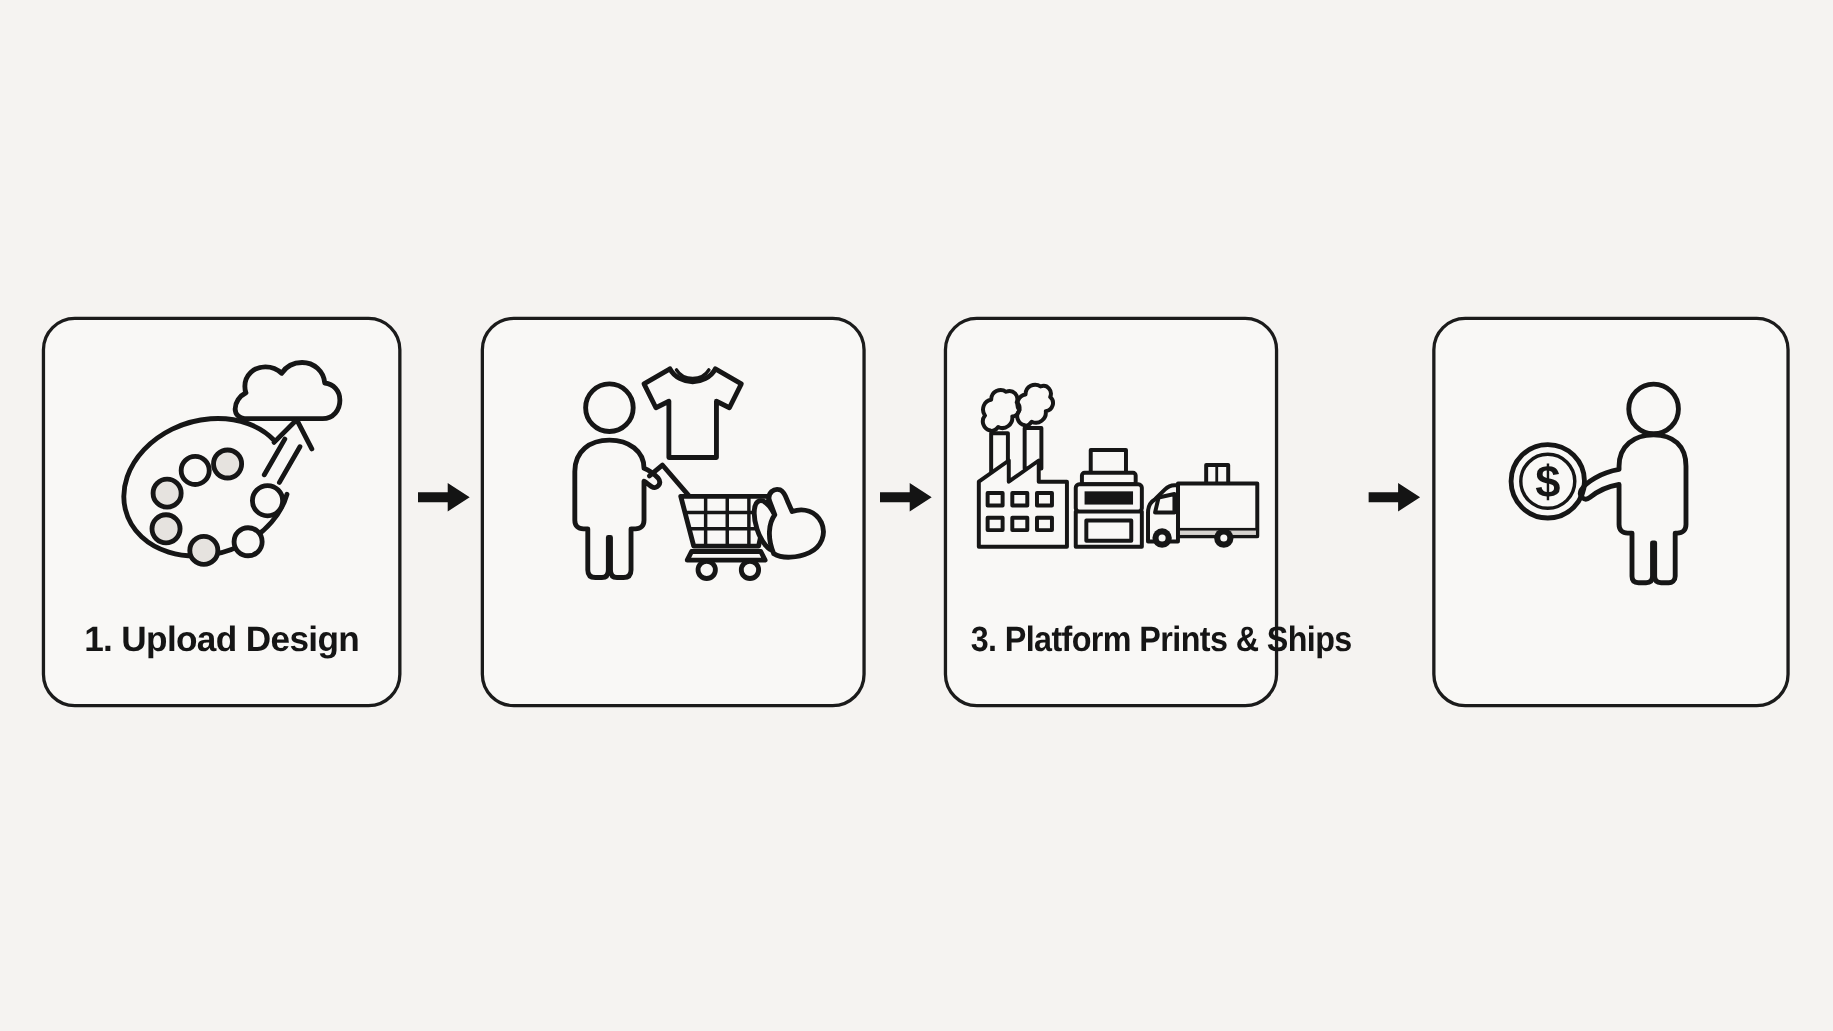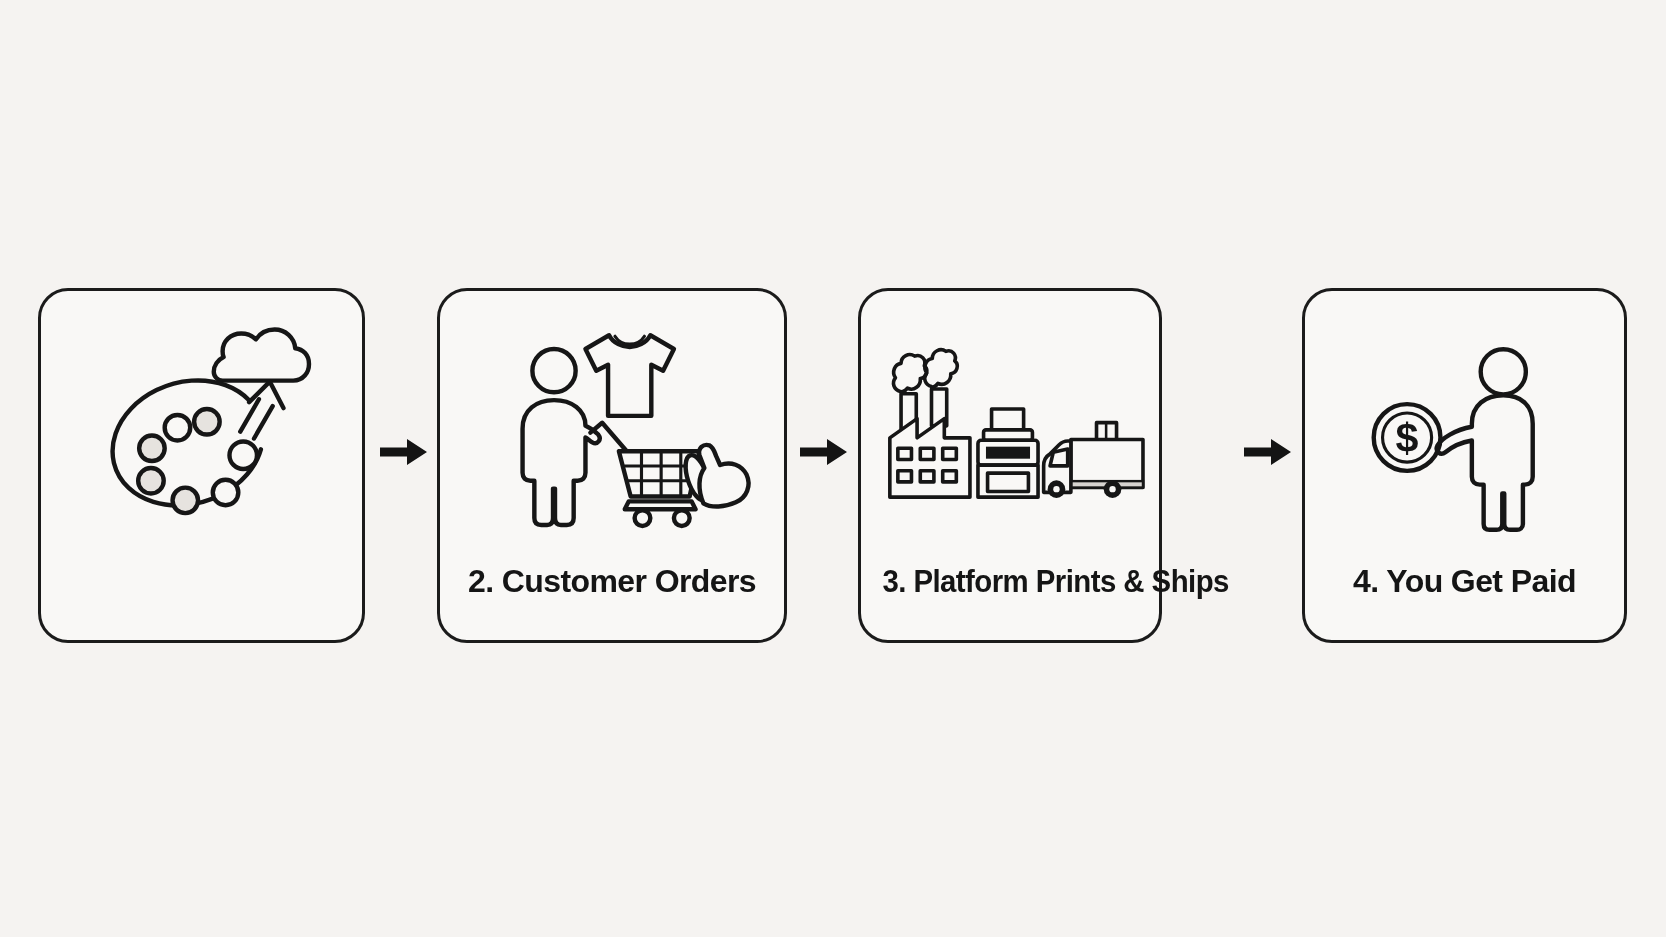--- a/index.html
+++ b/index.html
@@ -65,20 +65,21 @@
         <path class="ln" d="M212,111 A78,62 -18 1 0 224,161"></path>
         <circle class="fw" cx="139" cy="139" r="13"></circle>
         <circle class="fg" cx="169" cy="133" r="13"></circle>
         <circle class="fg" cx="113" cy="160" r="13"></circle>
         <circle class="fg" cx="112" cy="193" r="13"></circle>
         <circle class="fg" cx="147" cy="213" r="13"></circle>
         <circle class="fw" cx="188" cy="205" r="13"></circle>
         <circle class="fw" cx="206" cy="167" r="14"></circle>
       </g>
     </svg>
+    <div class="panel-label fit-x">1. Upload Design</div>
   </div>
 
   <svg class="arrow" style="left:380px;" viewBox="0 0 48 32">
     <polygon class="arrow-fill" points="0,11.5 27,11.5 27,3 47,16 27,29 27,20.5 0,20.5"></polygon>
   </svg>
 
   <div class="panel" style="left:437px;width:350px;">
     <svg class="panel-art" viewBox="0 0 350 355">
       <g>
         <circle class="ln" cx="116" cy="81" r="22"></circle>
@@ -94,21 +95,20 @@
         <path class="ln2" d="M205,165 V207 M225,165 V207 M245,165 V207 M188,178 H260 M191,193 H257"></path>
         <path class="fw" d="M192,214 H256 L260,222 H188 Z"></path>
         <circle class="ln" cx="206" cy="231" r="8"></circle>
         <circle class="ln" cx="246" cy="231" r="8"></circle>
       </g>
       <g>
         <ellipse class="fw" cx="262" cy="190" rx="10" ry="24" transform="rotate(-18 262 190)"></ellipse>
         <path class="fw" d="M268,216 C262,202 263,188 269,180 L264,167 C262,160 268,155 274,157 C278,159 279,163 281,168 L285,177 C296,173 307,177 312,187 C317,198 312,210 301,215 C290,220 276,221 268,216 Z"></path>
       </g>
     </svg>
-    <div class="panel-label fit-x">2. Customer Orders</div>
   </div>
 
   <svg class="arrow" style="left:800px;" viewBox="0 0 48 32">
     <polygon class="arrow-fill" points="0,11.5 27,11.5 27,3 47,16 27,29 27,20.5 0,20.5"></polygon>
   </svg>
 
   <div class="panel" style="left:858px;width:304px;">
     <svg class="panel-art" viewBox="0 0 372 355">
       <g>
         <path class="ln" d="M49,85 C41,83 38,74 43,68 C38,61 42,51 50,50 C50,41 60,36 67,41 C75,38 82,45 79,53 C85,58 82,68 74,69 C75,78 66,85 58,81 C55,85 51,86 49,85 Z"></path>
@@ -158,16 +158,15 @@
       <g>
         <circle class="fw" cx="104" cy="149" r="34"></circle>
         <circle class="ln2" cx="104" cy="149" r="25"></circle>
         <text class="coin-sym" x="104" y="164" text-anchor="middle">$</text>
       </g>
       <g>
         <circle class="ln" cx="202" cy="82" r="23"></circle>
         <path class="ln" d="M182,237 V197 H178 C173,197 170,194 170,189 V152 C158,154 149,159 143,164 C138,168 132,163 135,157 C139,150 153,141 170,138 V135 C170,116 184,106 202,106 C220,106 232,116 232,135 V189 C232,194 229,197 224,197 H222 V237 C222,241 219,243 216,243 H209 C205,243 203,241 203,237 V206 H201 V237 C201,241 199,243 195,243 H188 C184,243 182,241 182,237 Z"></path>
       </g>
     </svg>
-    <div class="panel-label fit-x">4. You Get Paid</div>
   </div>
 
 </div>
 
 </body></html>

